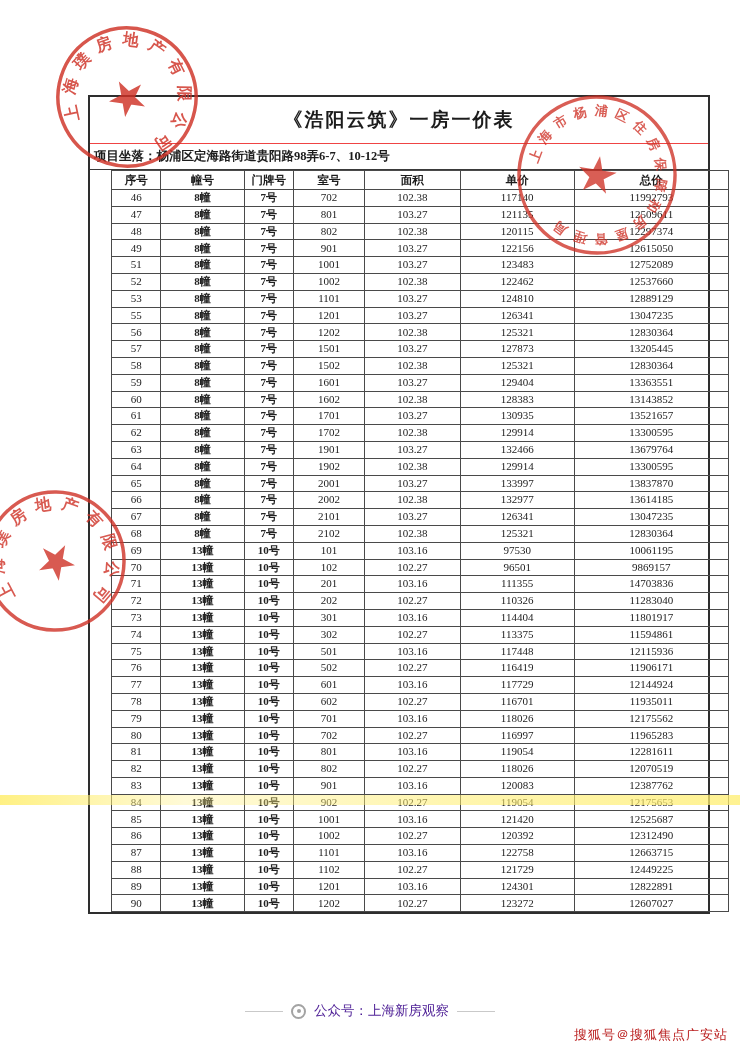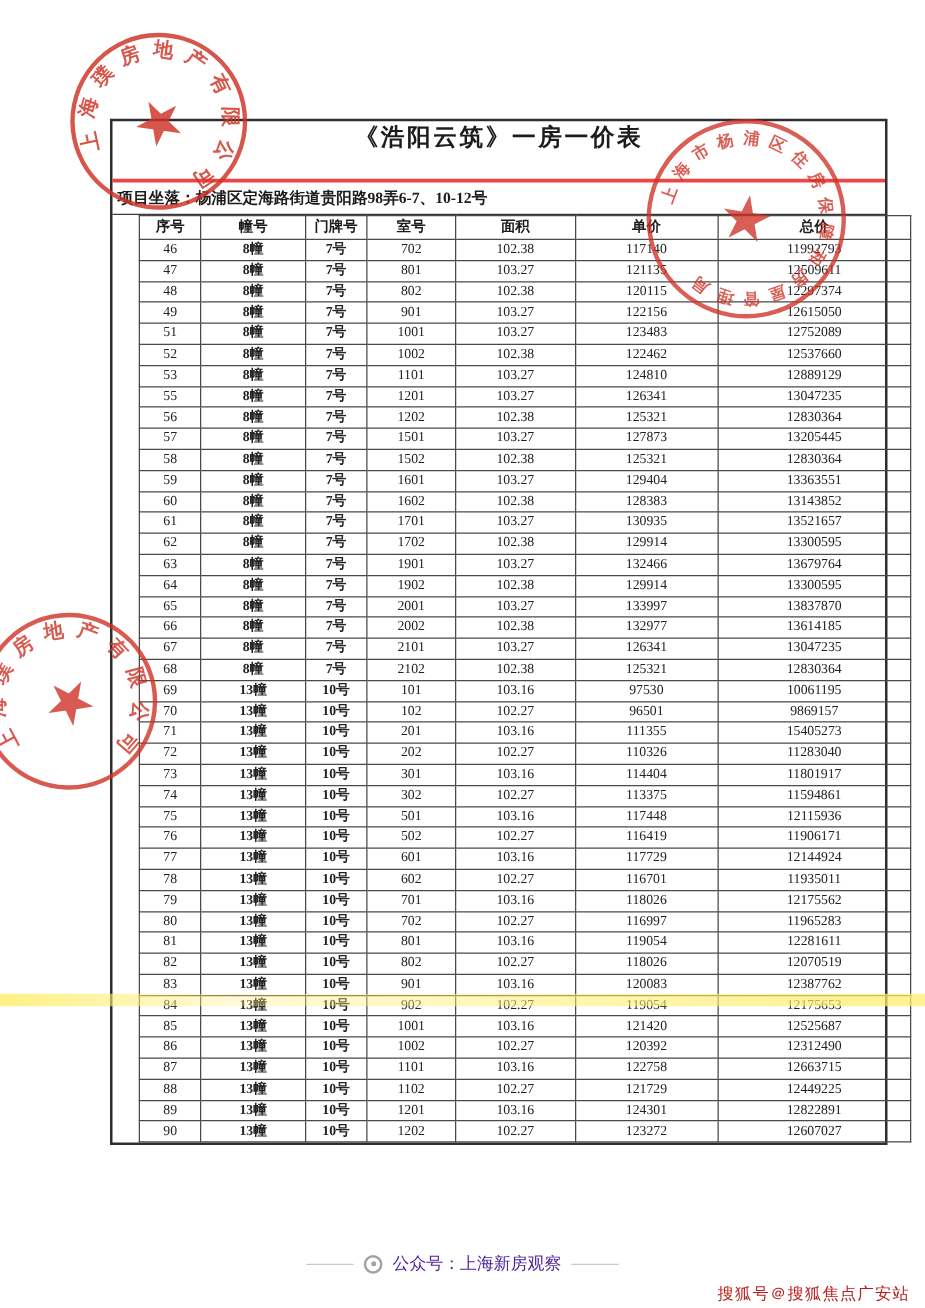--- a/index.html
+++ b/index.html
@@ -5,22 +5,22 @@
   html,body{margin:0;padding:0;background:#ffffff;}
   .page{
     position:relative;width:740px;height:1046px;background:#ffffff;overflow:hidden;
     font-family:"Liberation Serif", serif;color:#1c1c1c;
   }
   .doc{
     position:absolute;left:88px;top:95px;width:618px;
     border:2px solid #2e2e2e;background:transparent;
   }
   .title-row{
-    height:46px;display:flex;justify-content:center;
-    border-bottom:3px solid #ef4444;
+    height:46px;display:flex;align-items:center;justify-content:center;
+    border-bottom:1px solid #ef4444;
   }
   .title-row .t{font-size:19px;font-weight:bold;letter-spacing:2px;}
   .location-row{
     height:25px;display:flex;align-items:center;
     border-bottom:1px solid #3a3a3a;padding-left:4px;
     font-size:12.5px;font-weight:bold;
   }
   table.price{
     width:100%;border-collapse:collapse;table-layout:fixed;margin-left:21px;
   }
@@ -301,21 +301,21 @@
             <td>96501</td>
             <td>9869157</td>
           </tr>
           <tr>
             <td>71</td>
             <td>13幢</td>
             <td>10号</td>
             <td>201</td>
             <td>103.16</td>
             <td>111355</td>
-            <td>15405273</td>
+            <td>14703836</td>
           </tr>
           <tr>
             <td>72</td>
             <td>13幢</td>
             <td>10号</td>
             <td>202</td>
             <td>102.27</td>
             <td>110326</td>
             <td>11283040</td>
           </tr>

